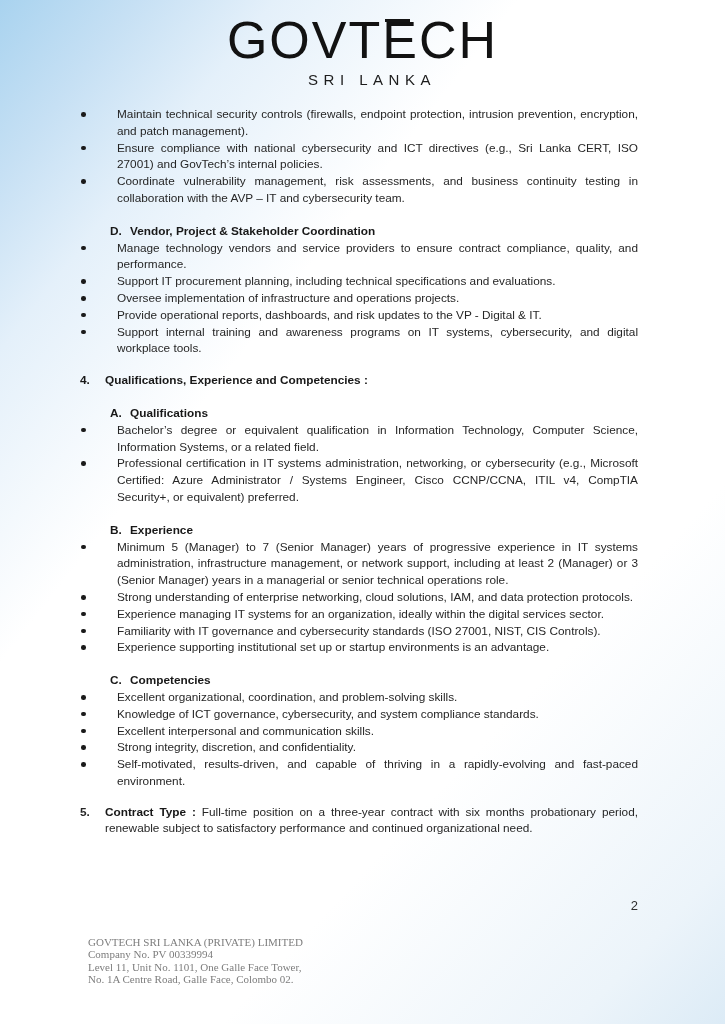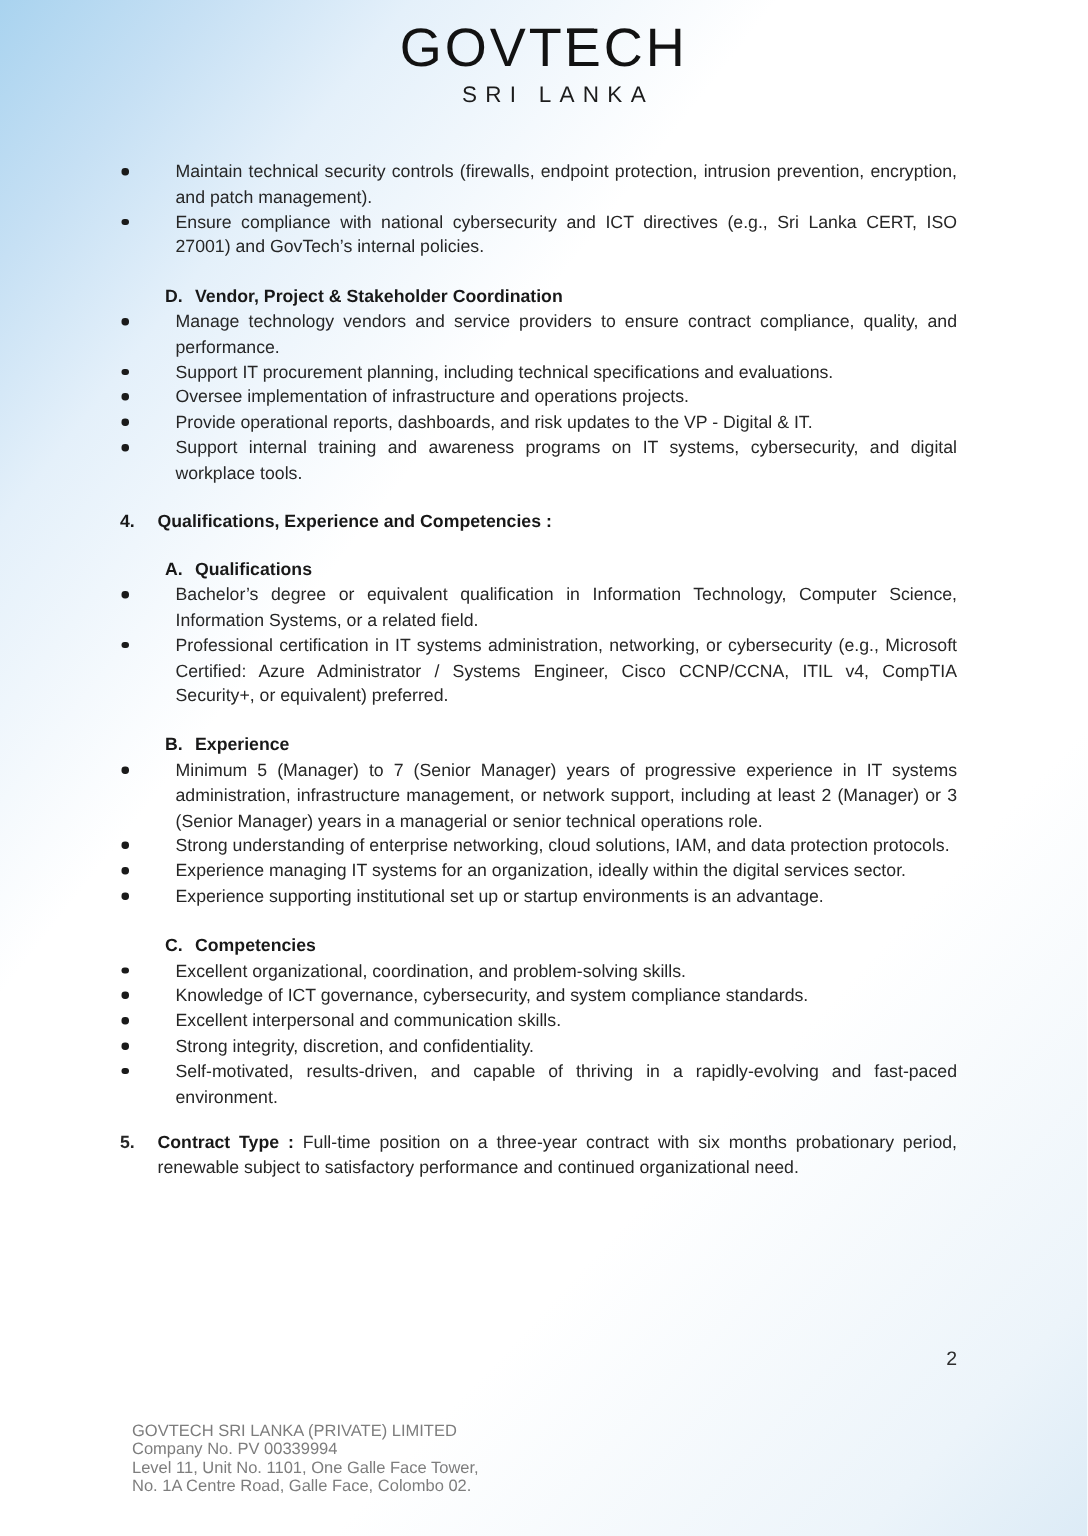--- a/index.html
+++ b/index.html
@@ -12,21 +12,21 @@
       linear-gradient(128deg, #a9d3ef 0%, #c6e0f4 9%, #e4f0fa 18%, rgba(255,255,255,0) 34%),
       #ffffff;
     font-family:"Liberation Sans", sans-serif;
     color:#262626;
   }
 
   
   .logo { position:absolute; top:14px; left:0; right:0; text-align:center; }
   .logo-title {
     position:relative; display:inline-block;
-    font-size:36px; line-height:1; letter-spacing:2px;
+    font-size:52px; line-height:1; letter-spacing:2px;
     color:#121212; font-weight:400;text-align:center;
   }
   .logo-title .macron {
     position:absolute; top:5px; left:58.2%; width:9.2%; height:3.2px;
     background:#141414;
   }
   .logo-sub {
     margin-top:5px; font-size:15px; letter-spacing:5.5px;
     color:#1c1c1c; padding-left:19px;
   }
@@ -64,24 +64,23 @@
   .contract .ctext { flex:1; text-align:justify; }
   .contract .ctitle { font-weight:bold; color:#181818; }
 
   
   .pagenum {
     position:absolute; top:898px; right:87px;
     font-size:13px; color:#2e2e2e;
   }
   .footer {
     position:absolute; top:936px; left:88px;
-    font-family:Liberation Sans, sans-serif;
+    font-family:Liberation Serif, serif;
     font-size:11px; line-height:12.3px;
     color:#7d7d7d;
-    margin-top:12px;
   }
   .footer ul { list-style:none; margin:0; padding:0; }
 </style>
 </head>
 <body>
 
 <div class="page">
 
   <div class="logo">
     <div class="logo-title">
@@ -102,20 +101,26 @@
           <span class="btext">Maintain technical security controls (firewalls, endpoint protection, intrusion prevention, encryption, and patch management).</span>
         </li>
 
         <li>
           <span class="dot-cell">
             <span class="dot"></span>
           </span>
           <span class="btext">Ensure compliance with national cybersecurity and ICT directives (e.g., Sri Lanka CERT, ISO 27001) and GovTech’s internal policies.</span>
         </li>
 
+        <li>
+          <span class="dot-cell">
+            <span class="dot"></span>
+          </span>
+          <span class="btext">Coordinate vulnerability management, risk assessments, and business continuity testing in collaboration with the AVP – IT and cybersecurity team.</span>
+        </li>
       </ul>
 
     <div class="letter-head">
       <span class="letter-label">D.</span>
       <span>Vendor, Project &amp; Stakeholder Coordination</span>
     </div>
     <ul class="blist indent-bullets">
 
         <li>
           <span class="dot-cell">
@@ -199,20 +204,26 @@
           <span class="btext">Strong understanding of enterprise networking, cloud solutions, IAM, and data protection protocols.</span>
         </li>
 
         <li>
           <span class="dot-cell">
             <span class="dot"></span>
           </span>
           <span class="btext">Experience managing IT systems for an organization, ideally within the digital services sector.</span>
         </li>
 
+        <li>
+          <span class="dot-cell">
+            <span class="dot"></span>
+          </span>
+          <span class="btext">Familiarity with IT governance and cybersecurity standards (ISO 27001, NIST, CIS Controls).</span>
+        </li>
 
         <li>
           <span class="dot-cell">
             <span class="dot"></span>
           </span>
           <span class="btext">Experience supporting institutional set up or startup environments is an advantage.</span>
         </li>
       </ul>
 
     <div class="letter-head">

